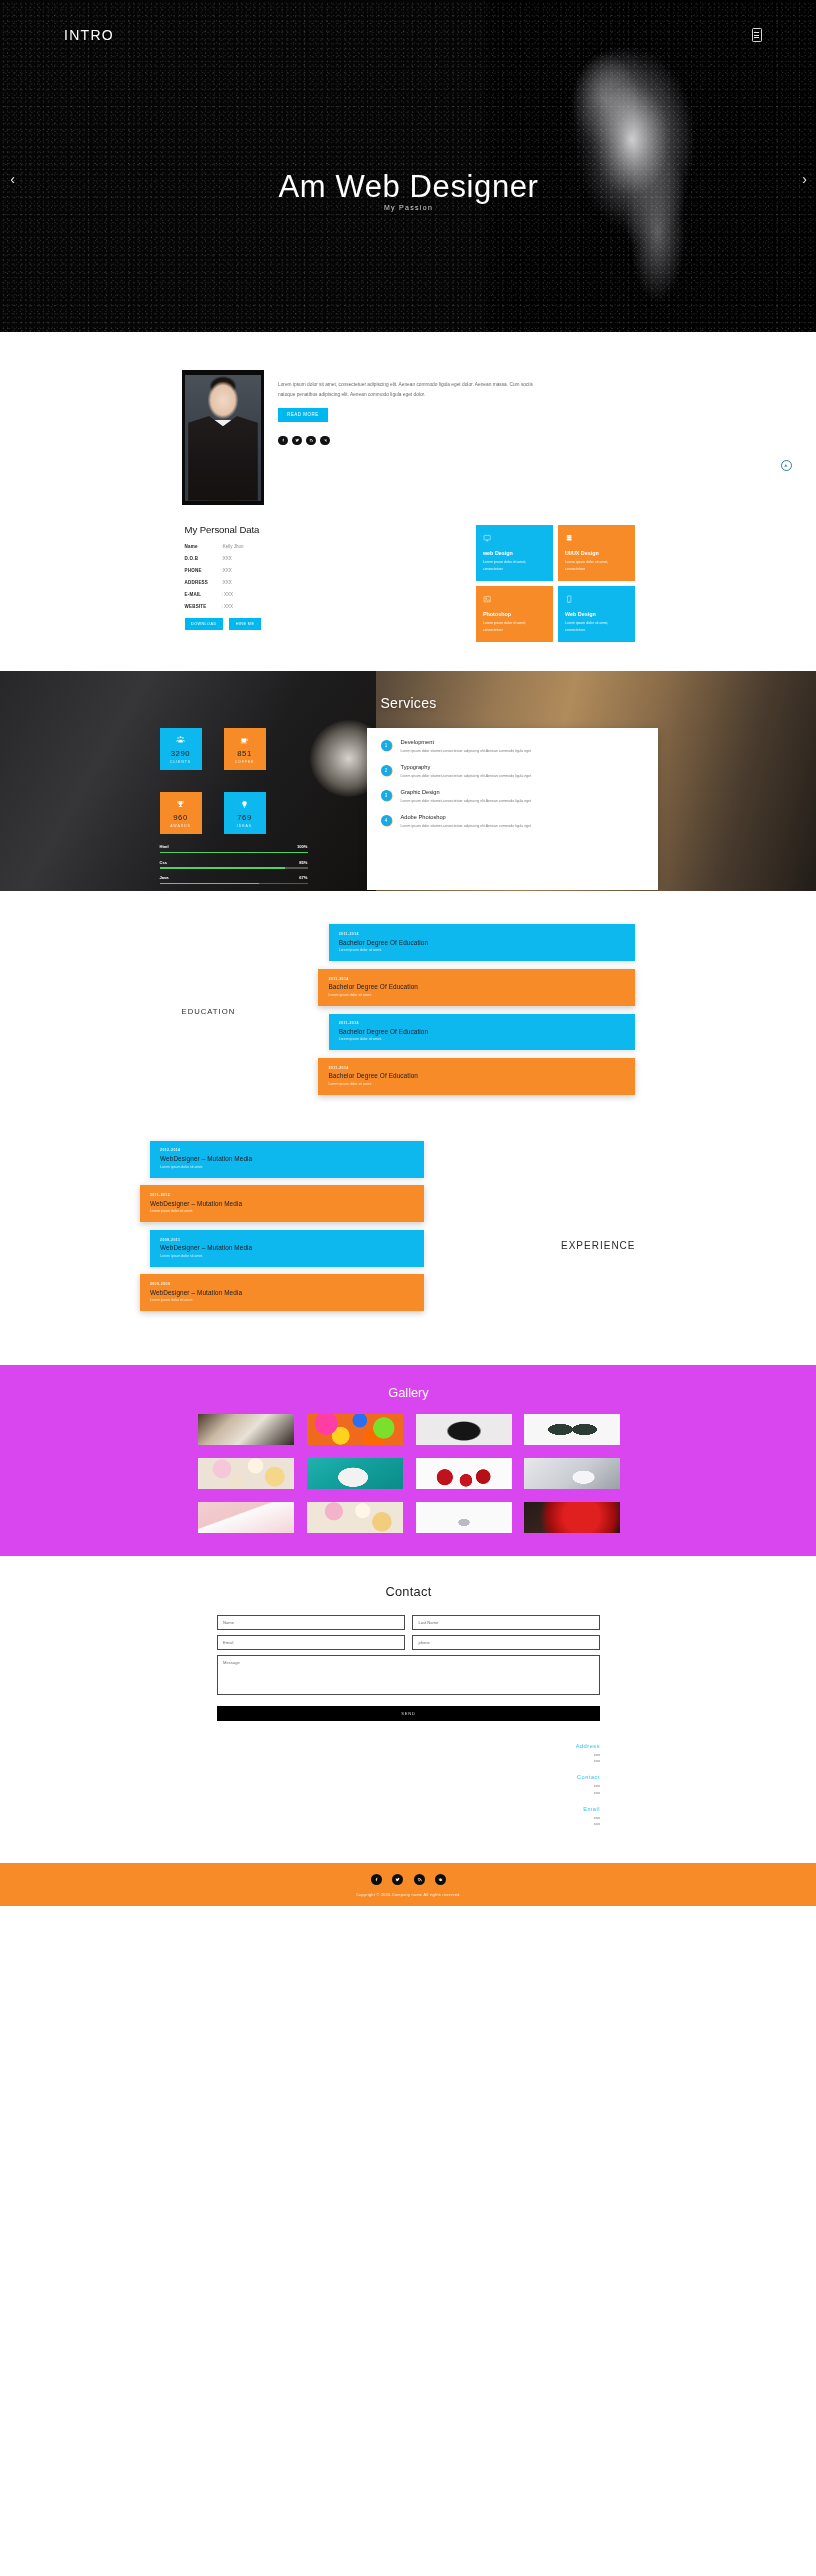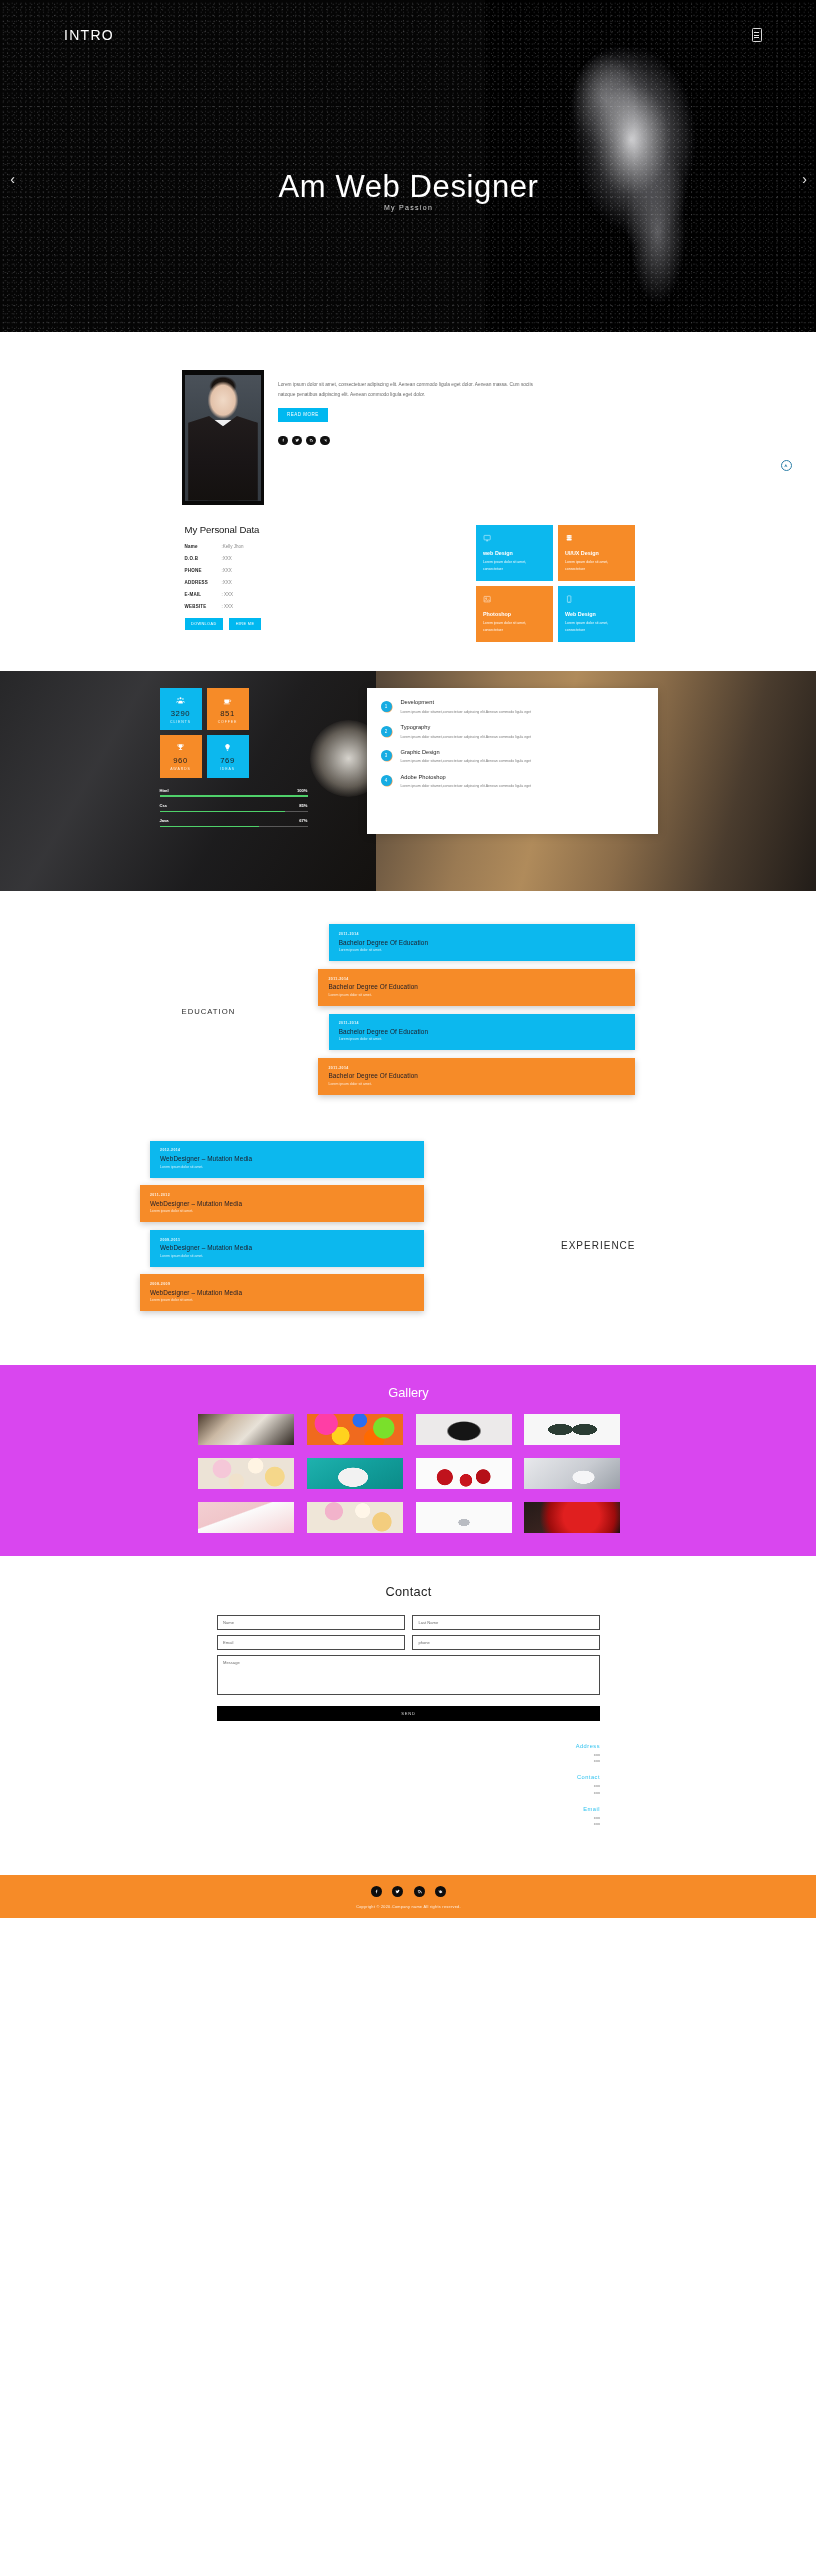--- a/index.html
+++ b/index.html
@@ -221,21 +221,21 @@
     filter: blur(0.6px);
   }
   .services-title {
     position: relative; z-index: 3;
     text-align: center; color: #fff; font-size: 14px; font-weight: 300;
     padding-top: 23.6px; letter-spacing: 0.3px;
     text-shadow: 0 0.6px 3.8px rgba(0,0,0,.4);
   }
   .svc-body { position: relative; z-index: 3; width: 498px; margin: 16.6px auto 0; display: flex; }
   .counters { width: 198px; }
-  .counter-grid { display: grid; grid-template-columns: 42px 42px; gap: 5px; }
+  .counter-grid { display: grid; grid-template-columns: 42px 42px; gap: 22px; }
   .counter { text-align: center; padding: 7.7px 2.6px 6.4px; }
   .counter.blue { background: #0cb8ee; }
   .counter.orange { background: #f68b28; }
   .counter .c-icon { height: 10.2px; margin-bottom: 3.2px; }
   .counter .c-icon svg { width: 9px; height: 9px; fill: #fff; }
   .counter .c-num { font-size: 7.7px; color: #1f1f1f; font-weight: 400; letter-spacing: 0.6px; }
   .counter .c-lbl { font-size: 3.5px; color: rgba(255,255,255,.85); letter-spacing: 0.9px; margin-top: 1.9px; }
   .skills { margin-top: 10.2px; width: 148px; }
   .skill { margin-bottom: 6.4px; }
   .skill-top { display: flex; justify-content: space-between; font-size: 4.1px; color: #fff; font-weight: 700; margin-bottom: 2.6px; }
@@ -285,21 +285,21 @@
   
   .gallery { background: #d946ef; padding: 20.4px 0 23px; }
   .gallery h2 { text-align: center; color: #fff; font-size: 12.8px; font-weight: 300; margin-bottom: 14px; }
   .gal-grid {
     width: 421px; margin: 0 auto;
     display: grid; grid-template-columns: repeat(4, 96px); gap: 12.8px;
   }
   .gal-item { height: 31px; background: #ddd; background-size: cover; background-position: center; }
 
   
-  .contact { background: #fff; padding: 28px 0 12px; }
+  .contact { background: #fff; padding: 28px 0 0; }
   .contact h2 { text-align: center; font-size: 12.8px; font-weight: 300; color: #1e1e1e; margin-bottom: 16.6px; letter-spacing: 0.3px; }
   .form { width: 383px; margin: 0 auto; }
   .form-row { display: flex; gap: 7.7px; margin-bottom: 5.1px; }
   .form input, .form textarea {
     flex: 1; border: 0.6px solid #4a4a4a; background: #fff;
     padding: 3.8px 5.1px; font-size: 4.1px; font-family: "Liberation Sans", sans-serif;
     color: #333; outline: none;
   }
   .form input::placeholder, .form textarea::placeholder { color: #6d6d6d; }
   .form textarea { width: 100%; height: 40px; resize: none; margin-bottom: 9px; }
@@ -462,20 +462,21 @@
               <h4>Web Design</h4>
               <p>Lorem ipsum dolor sit amet, consectetuer</p>
             </div>
           </div>
       </div>
     </div>
     <div class="wm"></div>
   </section>
 
   <section class="services">
+    <h2 class="services-title">Services</h2>
     <div class="svc-body">
       <div class="counters">
         <div class="counter-grid" id="counter-grid">
             <div class="counter blue">
               <div class="c-icon"><svg viewBox="0 0 24 24">
                   <circle cx="12" cy="6" r="2.6"></circle>
                   <circle cx="5.5" cy="8" r="2"></circle>
                   <circle cx="18.5" cy="8" r="2"></circle>
                   <path d="M6 20v-4c0-2.2 2.7-3.6 6-3.6s6 1.4 6 3.6v4z"></path>
                   <path d="M1.5 19v-3c0-1.6 1.6-2.6 4-2.6M22.5 19v-3c0-1.6-1.6-2.6-4-2.6"></path>

